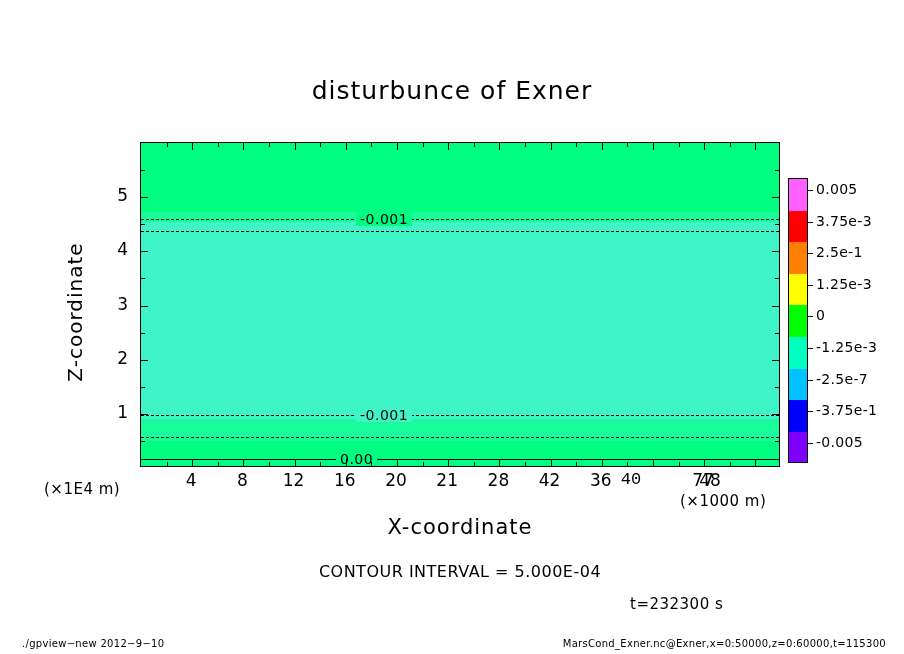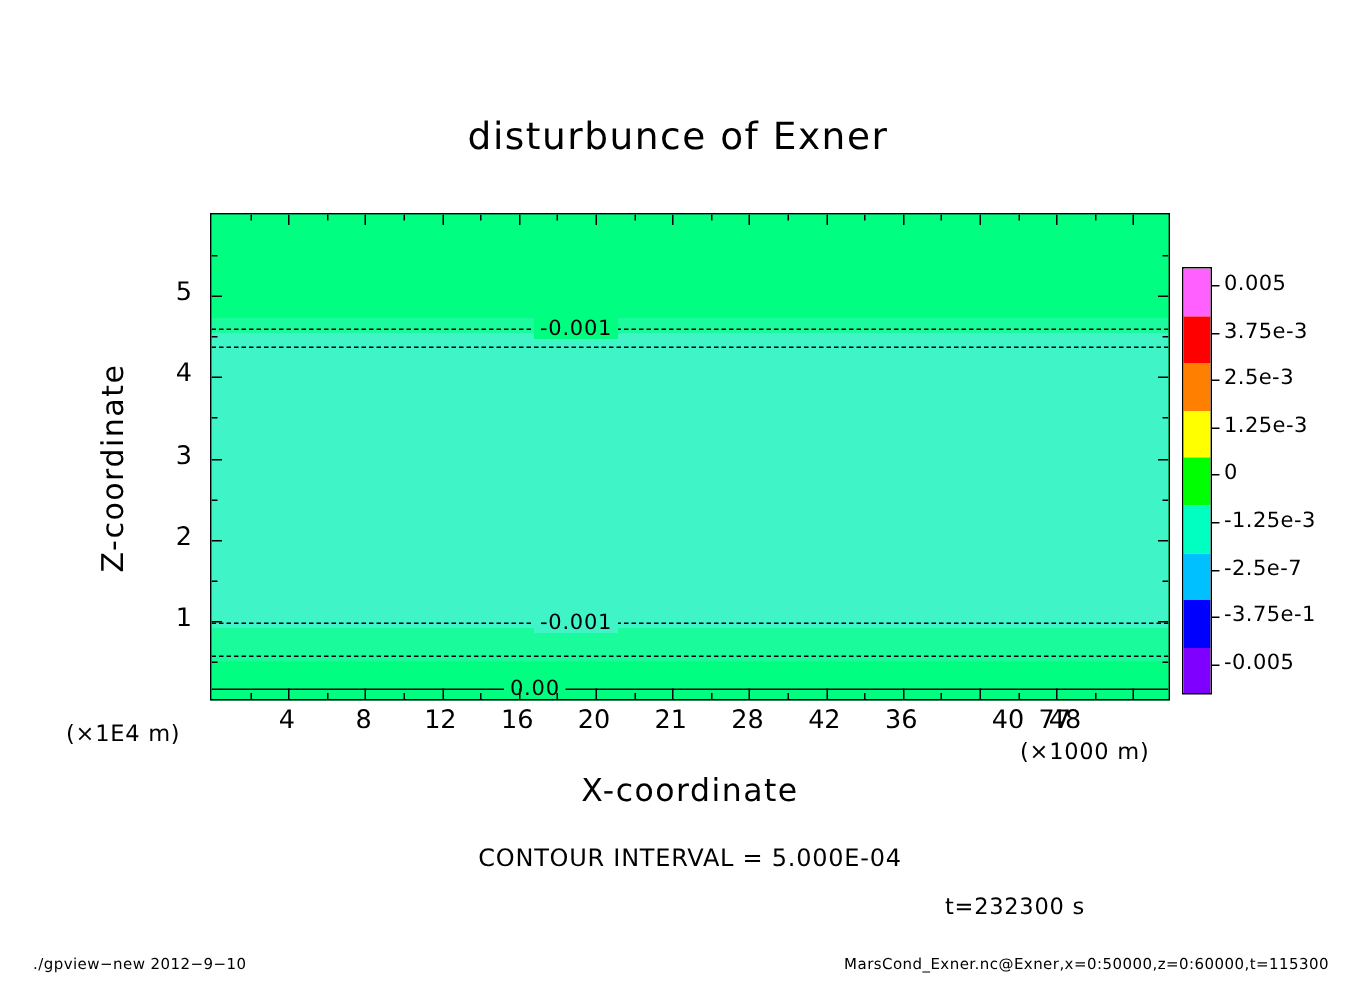--- a/index.html
+++ b/index.html
@@ -280,21 +280,21 @@
 
 <div class="xlab" style="left:191.2px;">4</div>
 <div class="xlab" style="left:242.4px;">8</div>
 <div class="xlab" style="left:293.6px;">12</div>
 <div class="xlab" style="left:344.8px;">16</div>
 <div class="xlab" style="left:396px;">20</div>
 <div class="xlab" style="left:447.2px;">21</div>
 <div class="xlab" style="left:498.4px;">28</div>
 <div class="xlab" style="left:549.6px;">42</div>
 <div class="xlab" style="left:600.8px;">36</div>
-<div class="xlab" style="left:672px;">40</div>
+<div class="xlab" style="left:631px;font-family:Liberation Mono, monospace;">40</div>
 <div class="xlab" style="left:703.2px;">77</div>
 <div class="xlab" style="left:710px;">48</div>
 
 <div class="ylab" style="top:412.8px;">1</div>
 <div class="ylab" style="top:358.6px;">2</div>
 <div class="ylab" style="top:304.5px;">3</div>
 <div class="ylab" style="top:250.3px;">4</div>
 <div class="ylab" style="top:196.2px;">5</div>
 
 <div class="abs" id="y-axis-title">Z-coordinate</div>
@@ -324,19 +324,19 @@
 <div class="cb-tick" style="top:253.2px;"></div>
 <div class="cb-tick" style="top:284.8px;"></div>
 <div class="cb-tick" style="top:316.4px;"></div>
 <div class="cb-tick" style="top:348px;"></div>
 <div class="cb-tick" style="top:379.6px;"></div>
 <div class="cb-tick" style="top:411.2px;"></div>
 <div class="cb-tick" style="top:442.8px;"></div>
 
 <div class="cb-label" style="top:190px;">0.005</div>
 <div class="cb-label" style="top:221.6px;">3.75e-3</div>
-<div class="cb-label" style="top:253.2px;">2.5e-3</div>
+<div class="cb-label" style="top:253.2px;">2.5e-1</div>
 <div class="cb-label" style="top:284.8px;">1.25e-3</div>
 <div class="cb-label" style="top:316.4px;">0</div>
 <div class="cb-label" style="top:348px;">-1.25e-3</div>
 <div class="cb-label" style="top:379.6px;">-2.5e-7</div>
 <div class="cb-label" style="top:411.2px;">-3.75e-1</div>
 <div class="cb-label" style="top:442.8px;">-0.005</div>
 
 </body></html>

